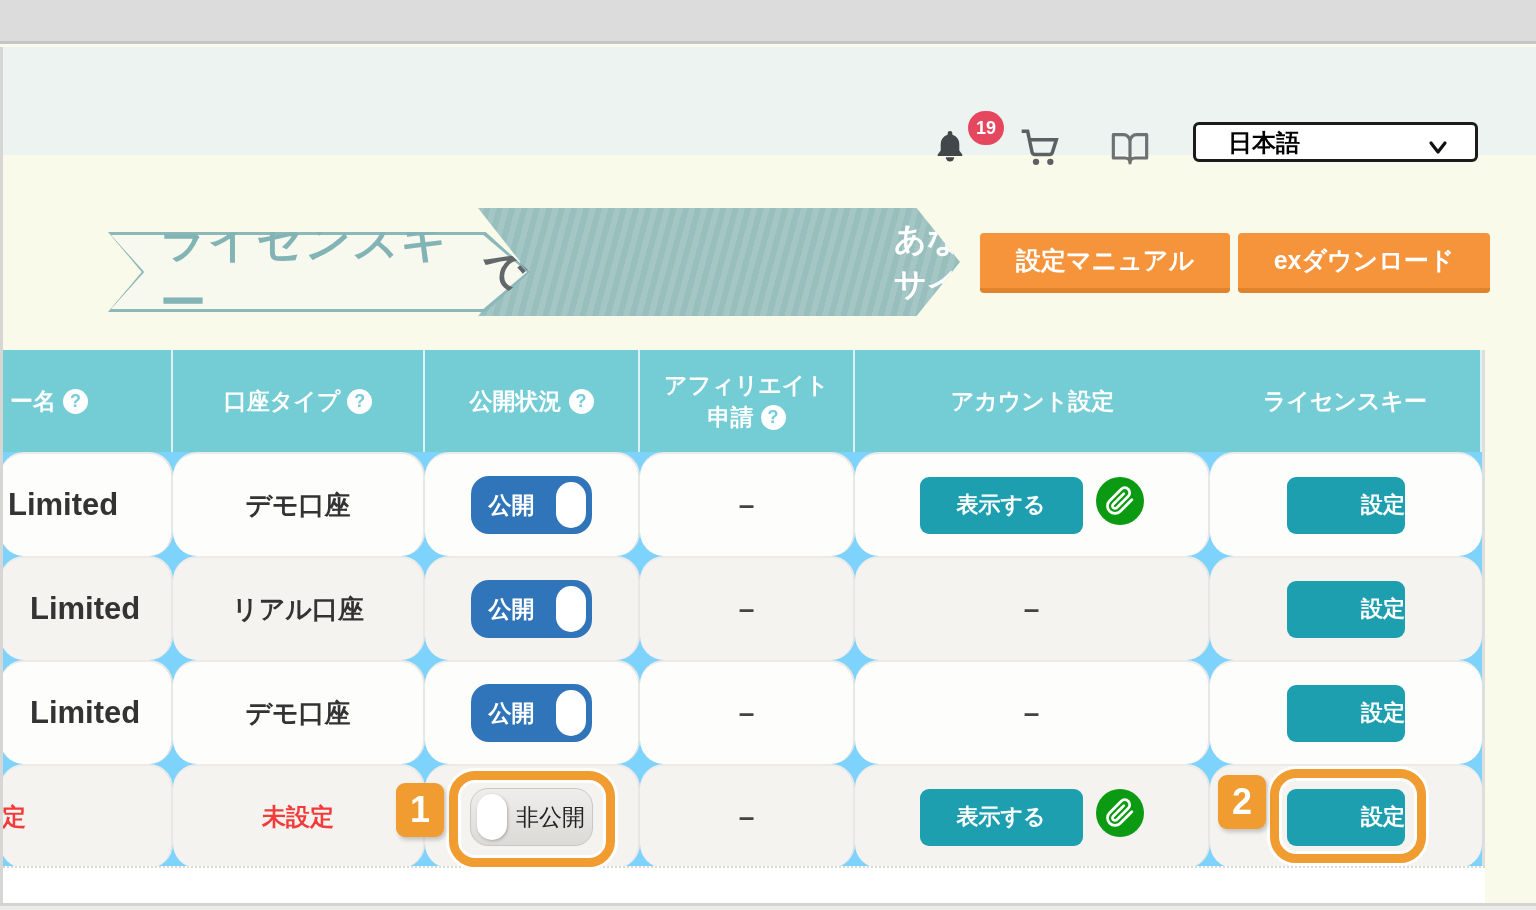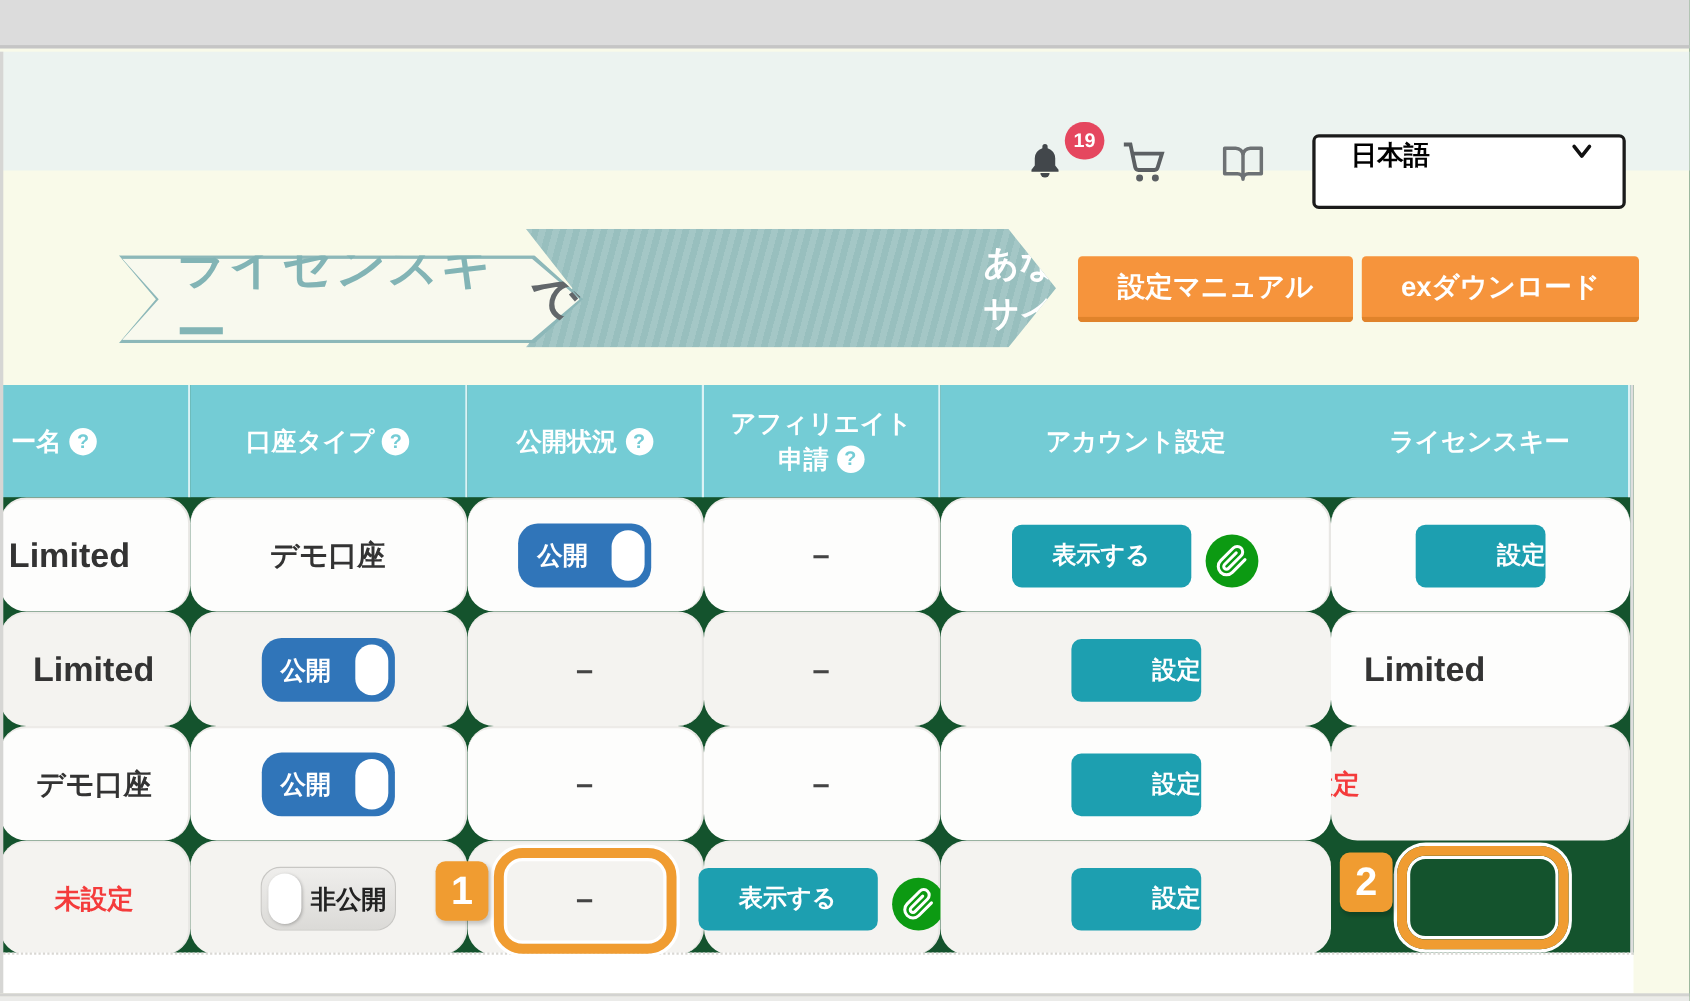--- a/index.html
+++ b/index.html
@@ -17,23 +17,23 @@
              background:#ecf3f0; }
   .edge-left { position:absolute; left:0; top:47px; width:3px; height:856px; background:#d6d6d4; z-index:40; }
 
   .icon-btn { position:absolute; display:flex; align-items:center; justify-content:center; cursor:pointer; }
   #bell-btn { left:930px; top:76px; width:40px; height:46px; }
   #cart-btn { left:1018px; top:80px; width:44px; height:42px; }
   #book-btn { left:1106px; top:80px; width:48px; height:42px; }
   .noti-badge { position:absolute; left:968px; top:64px; width:36px; height:34px;
       background:#e5475f; border-radius:18px; color:#fff; font-size:18px; font-weight:bold;
       display:flex; align-items:center; justify-content:center; z-index:5; }
-  .lang-select { position:absolute; left:1193px; top:75px; width:285px; height:68px;
+  .lang-select { position:absolute; left:1193px; top:75px; width:285px; height:40px;
       background:#fff; border:3px solid #1b1b1b; border-radius:6px;
-      display:flex; align-items:flex-start; justify-content:space-between;
+      display:flex; align-items:flex-end; justify-content:space-between;
       padding:0 24px 0 32px; font-size:24px; font-weight:bold; color:#000; cursor:pointer; }
 
   
   .banner { position:absolute; left:108px; top:208px; width:852px; height:108px; cursor:pointer; }
   .seg-teal { position:absolute; left:370px; top:0; width:482px; height:108px;
       clip-path:polygon(0% 0%, 91% 0%, 100% 50%, 91% 100%, 0% 100%, 8.8% 50%);
       background:repeating-linear-gradient(105deg,#a4c7c6 0 6px,#98bfbe 6px 12px); z-index:1; }
   .seg-white-outer { position:absolute; left:0; top:24px; width:422px; height:80px;
       clip-path:polygon(0% 0%, 89.5% 0%, 100% 50%, 89.5% 100%, 0% 100%, 8% 50%);
       background:#8db8b9; z-index:2; }
@@ -56,21 +56,21 @@
   .btn-orange { position:absolute; top:233px; height:60px; background:#f6943c;
       border:none; border-bottom:5px solid #e0832b; border-radius:4px;
       color:#fff; font-weight:bold; font-size:25px; font-family:inherit; cursor:pointer; }
   #btn-manual { left:980px; width:250px; }
   #btn-exdl  { left:1238px; width:252px; }
 
   
   .tbl { position:absolute; left:0; top:350px; width:1485px;
       display:grid; grid-template-columns:173px 252px 215px 215px 355px 272px;
       grid-template-rows:102px 104px 104px 104px 104px;
-      border-right:3px solid #dedede; background:#14532d; }
+      border-right:3px solid #dedede; background:#7dd3fc; }
   .th { background:#74ccd5; color:#fff; font-weight:bold; font-size:23px;
       display:flex; align-items:center; justify-content:center;
       border-right:2px solid rgba(255,255,255,.75); }
   .th.last { border-right:none; }
   .th .stack { display:flex; flex-direction:column; align-items:center; line-height:32px; }
   .help { display:inline-flex; width:25px; height:25px; border-radius:50%; background:#fff;
       color:#74ccd5; font-size:18px; font-weight:bold; align-items:center; justify-content:center;
       margin-left:7px; cursor:pointer; }
   .hrow { display:flex; align-items:center; }
   .td { display:flex; align-items:center; justify-content:center;
@@ -85,38 +85,38 @@
   .name-cell.clip span { margin-left:-46px; font-size:24px; white-space:nowrap; }
   .type-cell { font-weight:bold; font-size:26px; color:#333; }
   .alert { color:#f43b3b !important; }
   .alert-sm { font-size:24px !important; }
   .dash { font-weight:bold; font-size:28px; color:#444; }
 
   .btn-teal { background:#1d9fb0; color:#fff; font-weight:bold; border:none; border-radius:9px;
       font-size:22px; font-family:inherit; cursor:pointer; }
   .btn-show { width:163px; height:57px; }
   .btn-set  { width:118px; height:57px;text-align:right; }
-  .license-group { display:flex; align-items:flex-end; gap:13px; }
+  .license-group { display:flex; align-items:flex-start; gap:13px; }
   .clip-circle { width:48px; height:48px; border-radius:50%; background:#0c9a12;
       display:flex; align-items:center; justify-content:center; cursor:pointer; }
 
   .toggle { position:relative; width:121px; height:58px; border-radius:18px; cursor:pointer; }
   .toggle.blue { background:#3075b9; }
   .toggle.blue .knob { position:absolute; right:6px; top:6px; width:30px; height:46px;
       background:#fff; border-radius:15px; }
   .toggle.blue .tlabel { position:absolute; left:0; right:40px; top:0; bottom:0;
       display:flex; align-items:center; justify-content:center;
       color:#fff; font-weight:bold; font-size:23px; }
   .toggle.gray { width:123px; background:linear-gradient(#efeeec,#dbdad7);
       border:1px solid #c8c7c4; }
   .toggle.gray .knob { position:absolute; left:6px; top:5px; width:30px; height:46px;
       background:#fff; border-radius:15px; box-shadow:1px 1px 3px rgba(0,0,0,.25); }
   .toggle.gray .tlabel { position:absolute; left:38px; right:0; top:0; bottom:0;
       display:flex; align-items:center; justify-content:center;
-      color:#222; font-weight:bold; font-size:23px; }
+      color:#222; font-weight:normal; font-size:23px; }
 
   
   .ring { position:absolute; border:9px solid #f09c31; border-radius:26px;
       box-shadow:0 0 0 3px #fff, inset 0 0 0 3px #fff; z-index:30; pointer-events:none; }
   #ring1 { left:449px; top:771px; width:166px; height:96px; }
   #ring2 { left:1270px; top:769px; width:156px; height:94px; }
   .stepbadge { position:absolute; width:48px; height:54px; background:#f09c31; border-radius:9px;
       color:#fff; font-size:36px; font-weight:bold; display:flex; align-items:center;
       justify-content:center; box-shadow:2px 3px 4px rgba(0,0,0,.2); z-index:31; }
   #badge1 { left:396px; top:783px; }
@@ -244,20 +244,23 @@
       </span>
     </div>
   </div>
   <div class="td rA last">
     <button class="btn-teal btn-set">設定</button>
   </div>
 
   <div class="td rB name-cell shift">
       <span>Limited</span>
     </div>
+  <div class="td rB type-cell">
+      <span>リアル口座</span>
+    </div>
   <div class="td rB">
     <div class="toggle blue">
       <span class="tlabel">公開</span>
       <span class="knob"></span>
     </div>
   </div>
   <div class="td rB dash">
       <span>–</span>
     </div>
   <div class="td rB dash">

